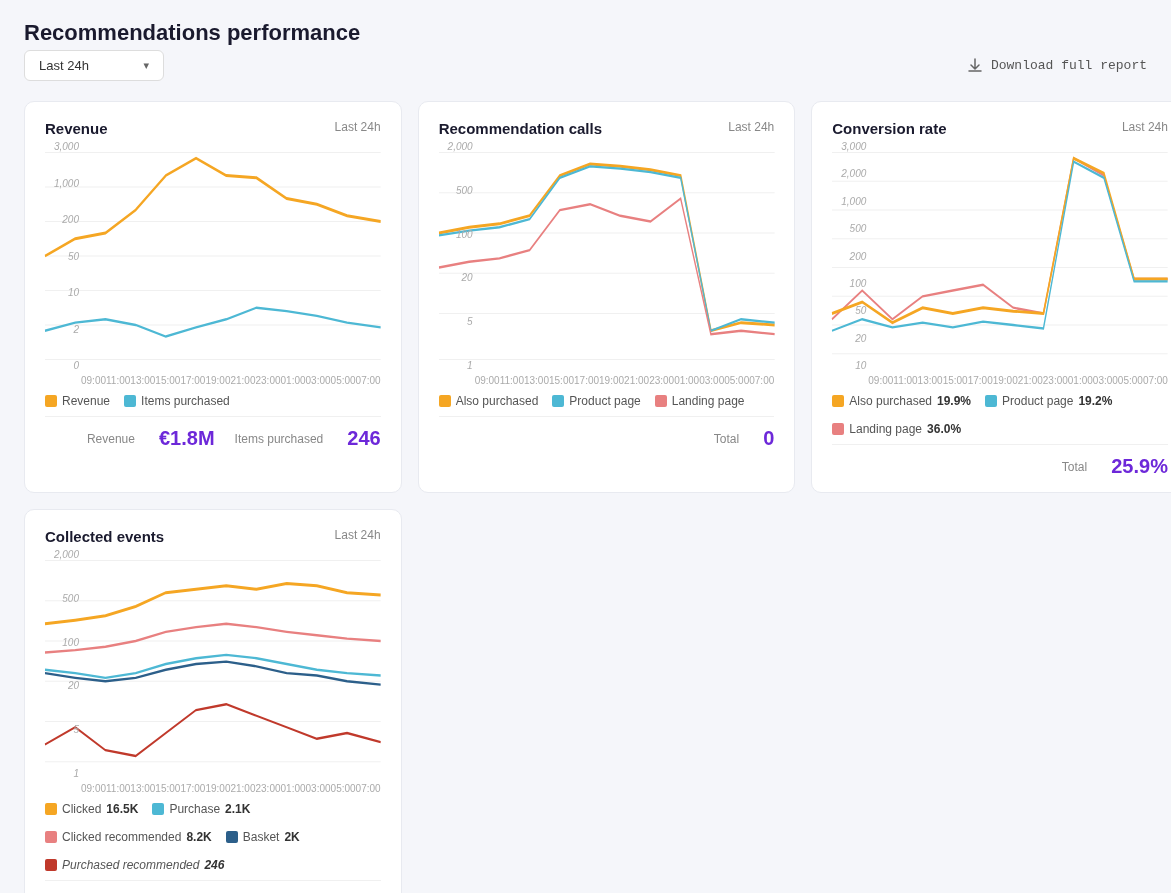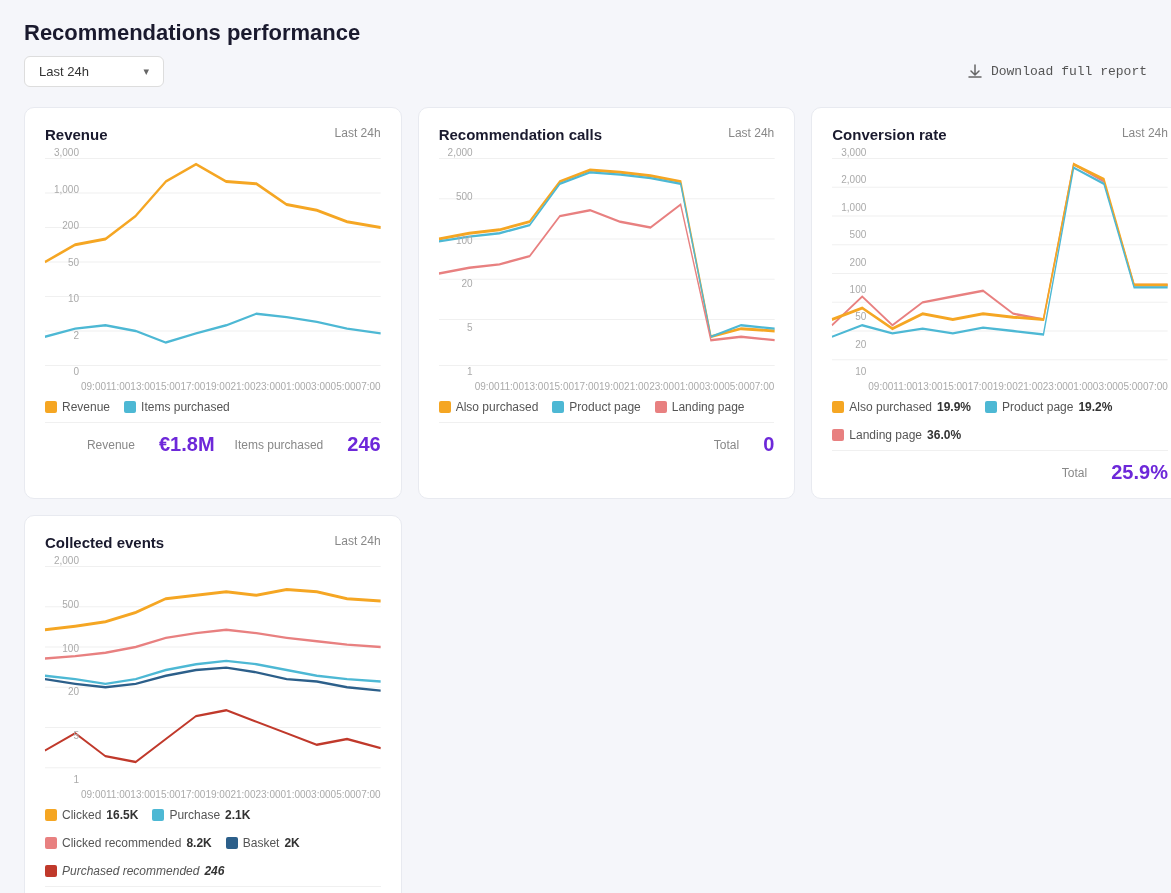--- a/index.html
+++ b/index.html
@@ -1,28 +1,28 @@
 <!DOCTYPE html>
 <html><head>
   <meta charset="utf-8">
   <style>
     * { box-sizing: border-box; margin: 0; padding: 0; }
     body { font-family: -apple-system, BlinkMacSystemFont, 'Segoe UI', sans-serif; background: #f5f6fa; color: #333; font-size: 13px; }
     .page { padding: 20px 24px; }
-    .page-title { font-size: 22px; font-weight: 600; margin-bottom: 10px; color: #1a1a2e; }
+    .page-title { font-size: 22px; font-weight: 600; margin-bottom: 4px; color: #1a1a2e; }
     .toolbar { display: flex; align-items: center; justify-content: space-between; margin-bottom: 20px; }
     .time-select { display: flex; align-items: center; border: 1px solid #ddd; border-radius: 6px; padding: 7px 14px; background: #fff; cursor: pointer; font-size: 13px; gap: 8px; min-width: 140px; justify-content: space-between; }
     .chevron { font-size: 11px; color: #666; }
     .download-btn { display: flex; align-items: center; gap: 8px; color: #555; cursor: pointer; font-size: 13px; font-family: Liberation Mono, monospace; }
     .charts-grid { display: grid; grid-template-columns: 1fr 1fr 1fr; gap: 16px; }
     .chart-card { background: #fff; border-radius: 10px; border: 1px solid #e8eaf0; padding: 18px 20px 14px; }
     .card-header { display: flex; justify-content: space-between; align-items: flex-start; margin-bottom: 4px; }
     .card-title { font-size: 15px; font-weight: 600; color: #1a1a2e; }
     .card-period { font-size: 12px; color: #888; }
-    .chart-area { position: relative; height: 230px; margin: 2px 0 4px; }
+    .chart-area { position: relative; height: 230px; margin: 2px 0 4px; font-style: italic; }
     svg.chart-svg { width: 100%; height: 100%; overflow: visible; }
     .y-labels { position: absolute; left: 0; top: 0; height: 100%; display: flex; flex-direction: column; justify-content: space-between; font-size: 10px; color: #aaa; text-align: right; width: 34px; }
     .x-labels { display: flex; justify-content: space-between; font-size: 10px; color: #aaa; padding-left: 36px; margin-top: 2px; }
     .legend { display: flex; flex-wrap: wrap; gap: 14px; margin-top: 8px; font-size: 12px; color: #555; align-items: center; }
     .legend-item { display: flex; align-items: center; gap: 5px; }
     .legend-box { width: 12px; height: 12px; border-radius: 2px; }
     .card-footer { display: flex; justify-content: flex-end; align-items: center; padding-top: 10px; border-top: 1px solid #f0f0f0; margin-top: 8px; gap: 20px; font-size: 12px; color: #888; }
     .footer-value { font-size: 20px; font-weight: 700; color: #6d28d9; margin-left: 4px; }
     .grid-line { stroke: #f0f0f0; stroke-width: 1; }
     .legend-item-pct { font-weight: 600; color: #333; margin-left: 0; }

